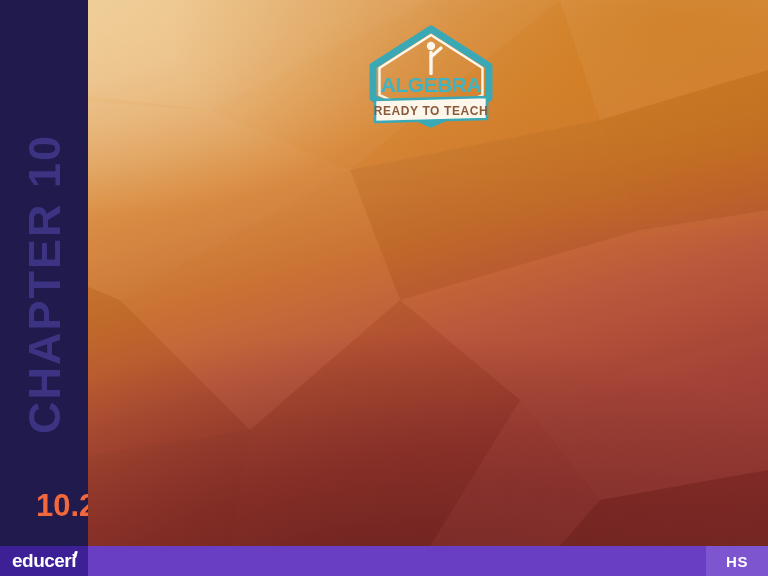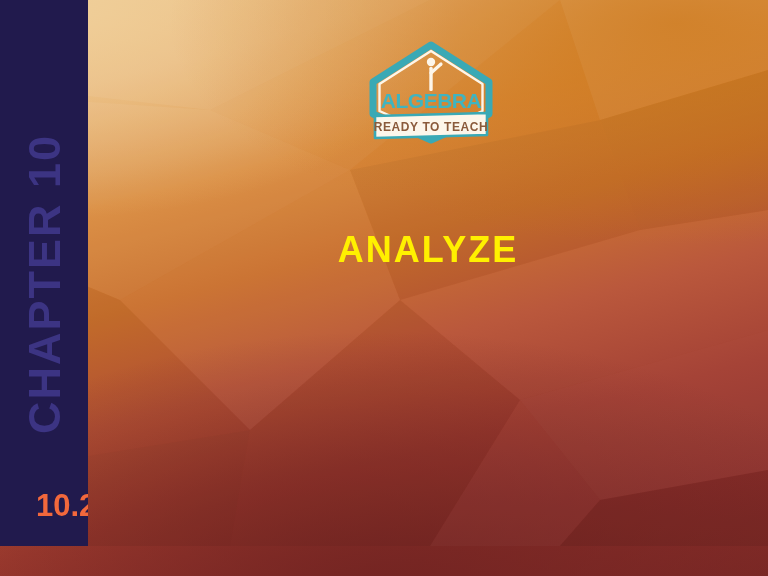--- a/index.html
+++ b/index.html
@@ -62,21 +62,21 @@
     font-size:31px;
     font-weight:bold;
     color:#f2683c;
     letter-spacing:0px;
     padding-left:36px;
   }
 
   
   #badge{
     position:absolute;
-    left:361px;top:40px;
+    left:361px;top:24px;
     width:140px;height:108px;
   }
   #badge svg{display:block;width:140px;height:108px;}
 
   
   #headline{
     position:absolute;
     left:88px;right:0;top:232px;
     text-align:center;
     line-height:1;
@@ -174,17 +174,27 @@
       <path d="M70 33 L80 24" stroke="#fdf6ea" stroke-width="3.2" stroke-linecap="round" fill="none"></path>
 
       <text x="70" y="68" text-anchor="middle" font-family="'Liberation Sans', sans-serif" font-size="21" font-weight="bold" fill="#3fb4c0" letter-spacing="-0.5">ALGEBRA</text>
 
       <path d="M14 76 L126 73 L126 95 L14 98 Z" fill="#fdf6ea" stroke="#3aa9b5" stroke-width="2.6" stroke-linejoin="round"></path>
       <text x="70" y="91" text-anchor="middle" font-family="'Liberation Sans', sans-serif" font-size="12" font-weight="bold" fill="#8a5a3b" letter-spacing="0.6">READY TO TEACH</text>
     </svg>
   </div>
 
   <div id="headline">
-    <span class="eyebrow">ANALYZE</span>
-  </div>
-
+  </div>
+
+  <div id="footer">
+    <div class="brandbox">
+      <span class="brand">
+        <span>educeri</span>
+        <span class="tick"></span>
+      </span>
+    </div>
+    <div class="levelbox">
+      <span class="level">HS</span>
+    </div>
+  </div>
 
 </div>
 
 </body></html>

